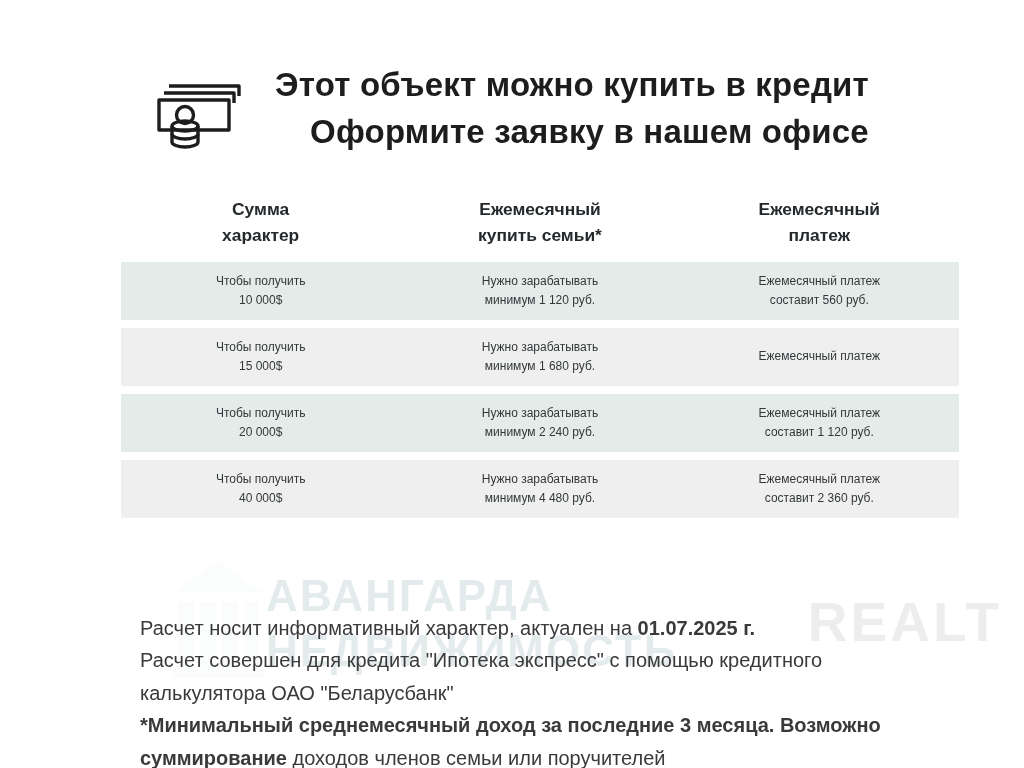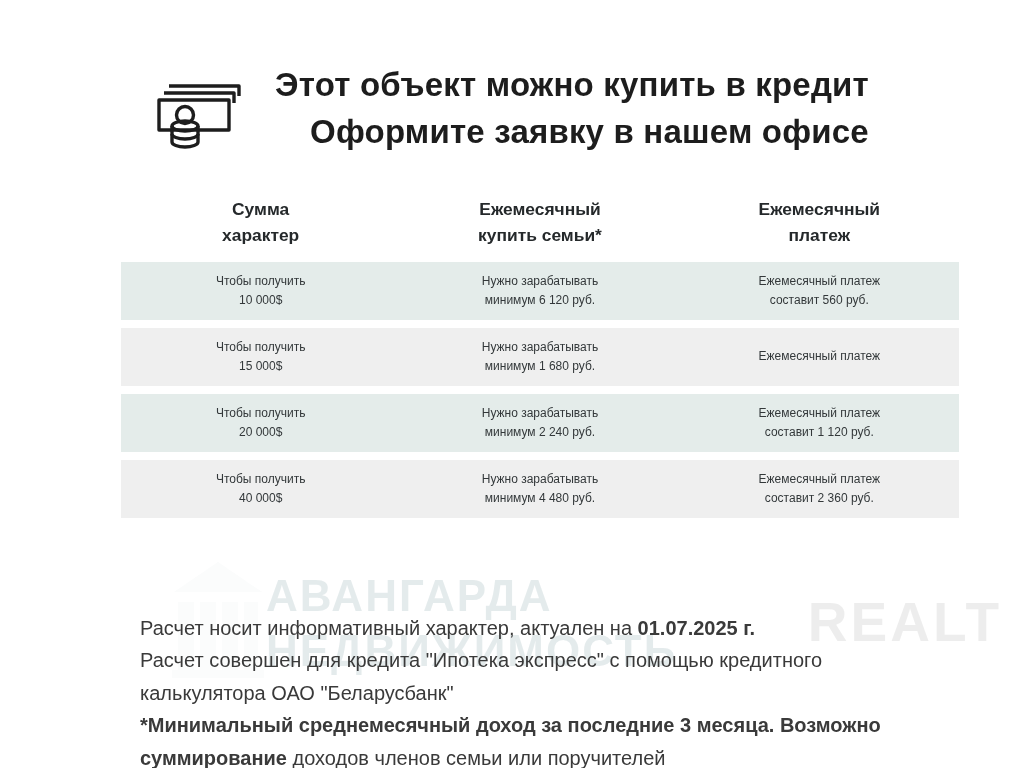--- a/index.html
+++ b/index.html
@@ -194,21 +194,21 @@
     </div>
   </div>
 
   <div class="row data-row teal">
     <div class="cell">
       <div>Чтобы получить</div>
       <div>10 000$</div>
     </div>
     <div class="cell">
       <div>Нужно зарабатывать</div>
-      <div>минимум 6 120 руб.</div>
+      <div>минимум 1 120 руб.</div>
     </div>
     <div class="cell">
       <div>Ежемесячный платеж</div>
       <div>составит 560 руб.</div>
     </div>
   </div>
 
   <div class="row data-row grey">
     <div class="cell">
       <div>Чтобы получить</div>

